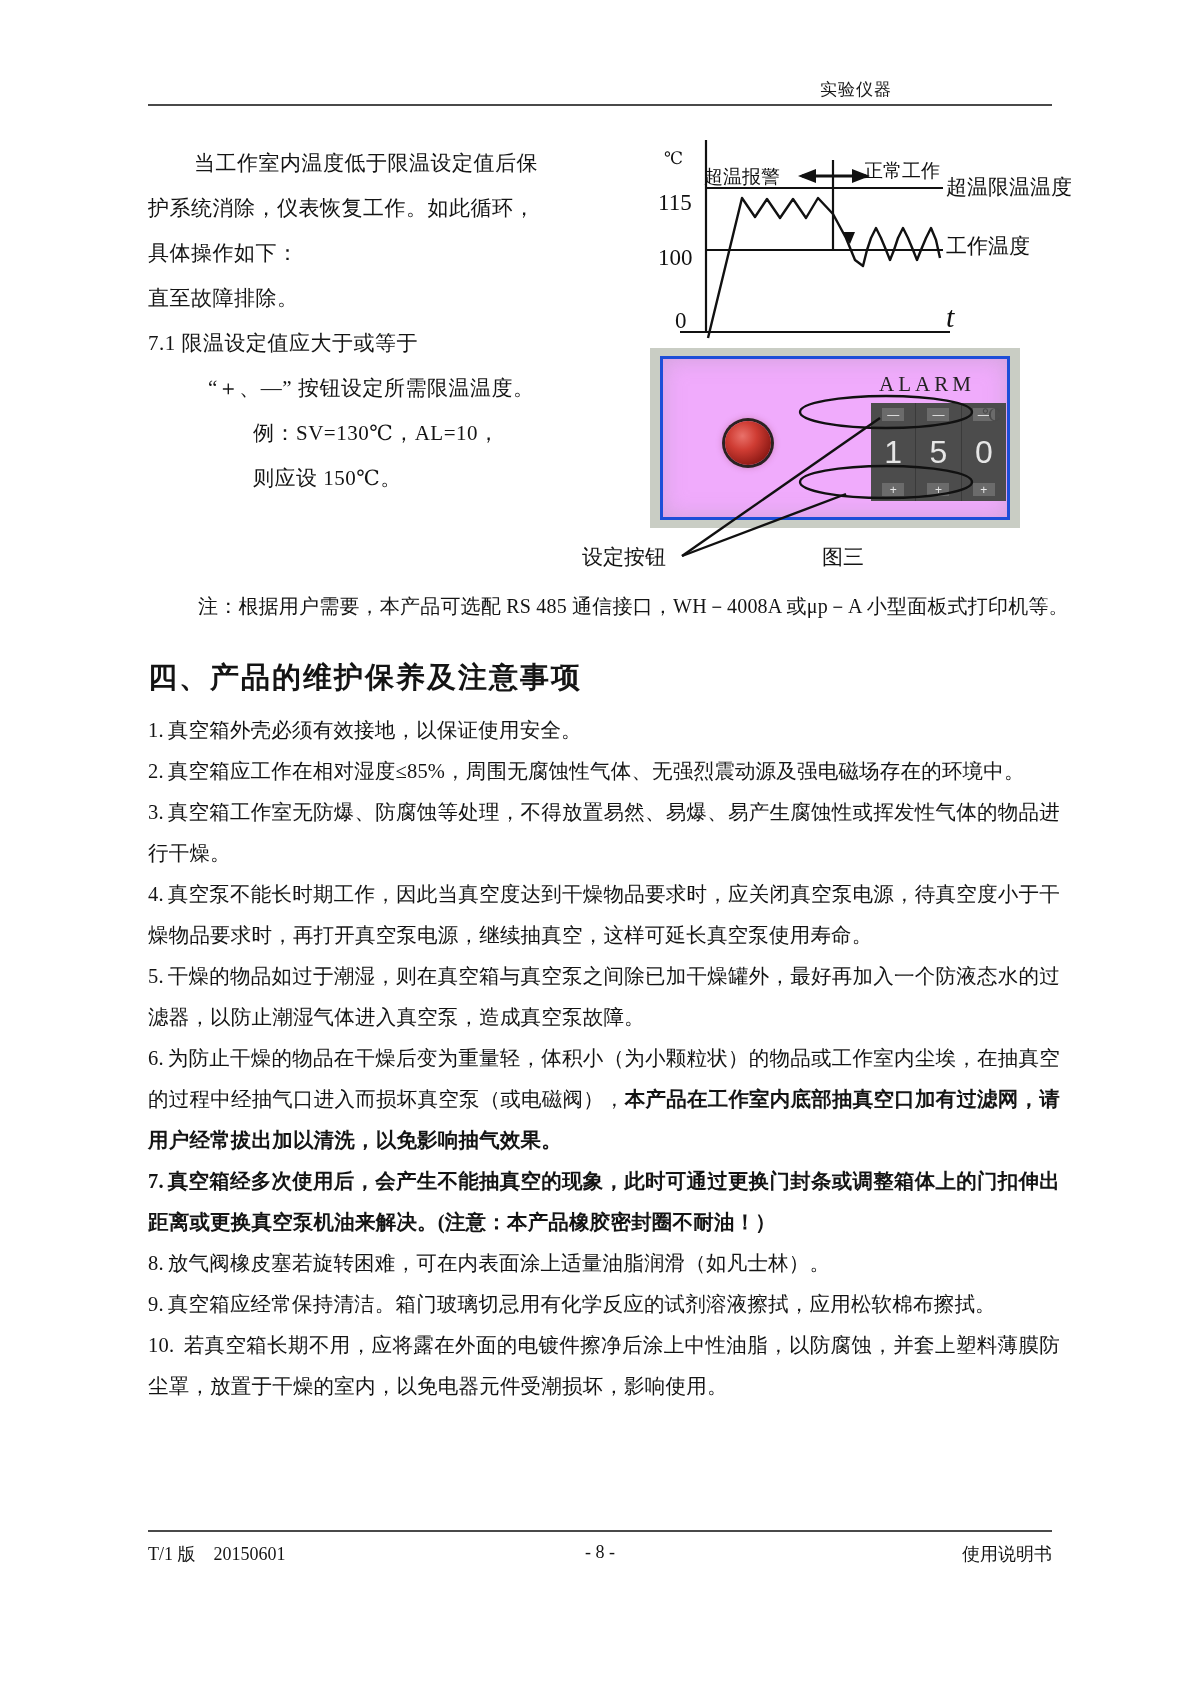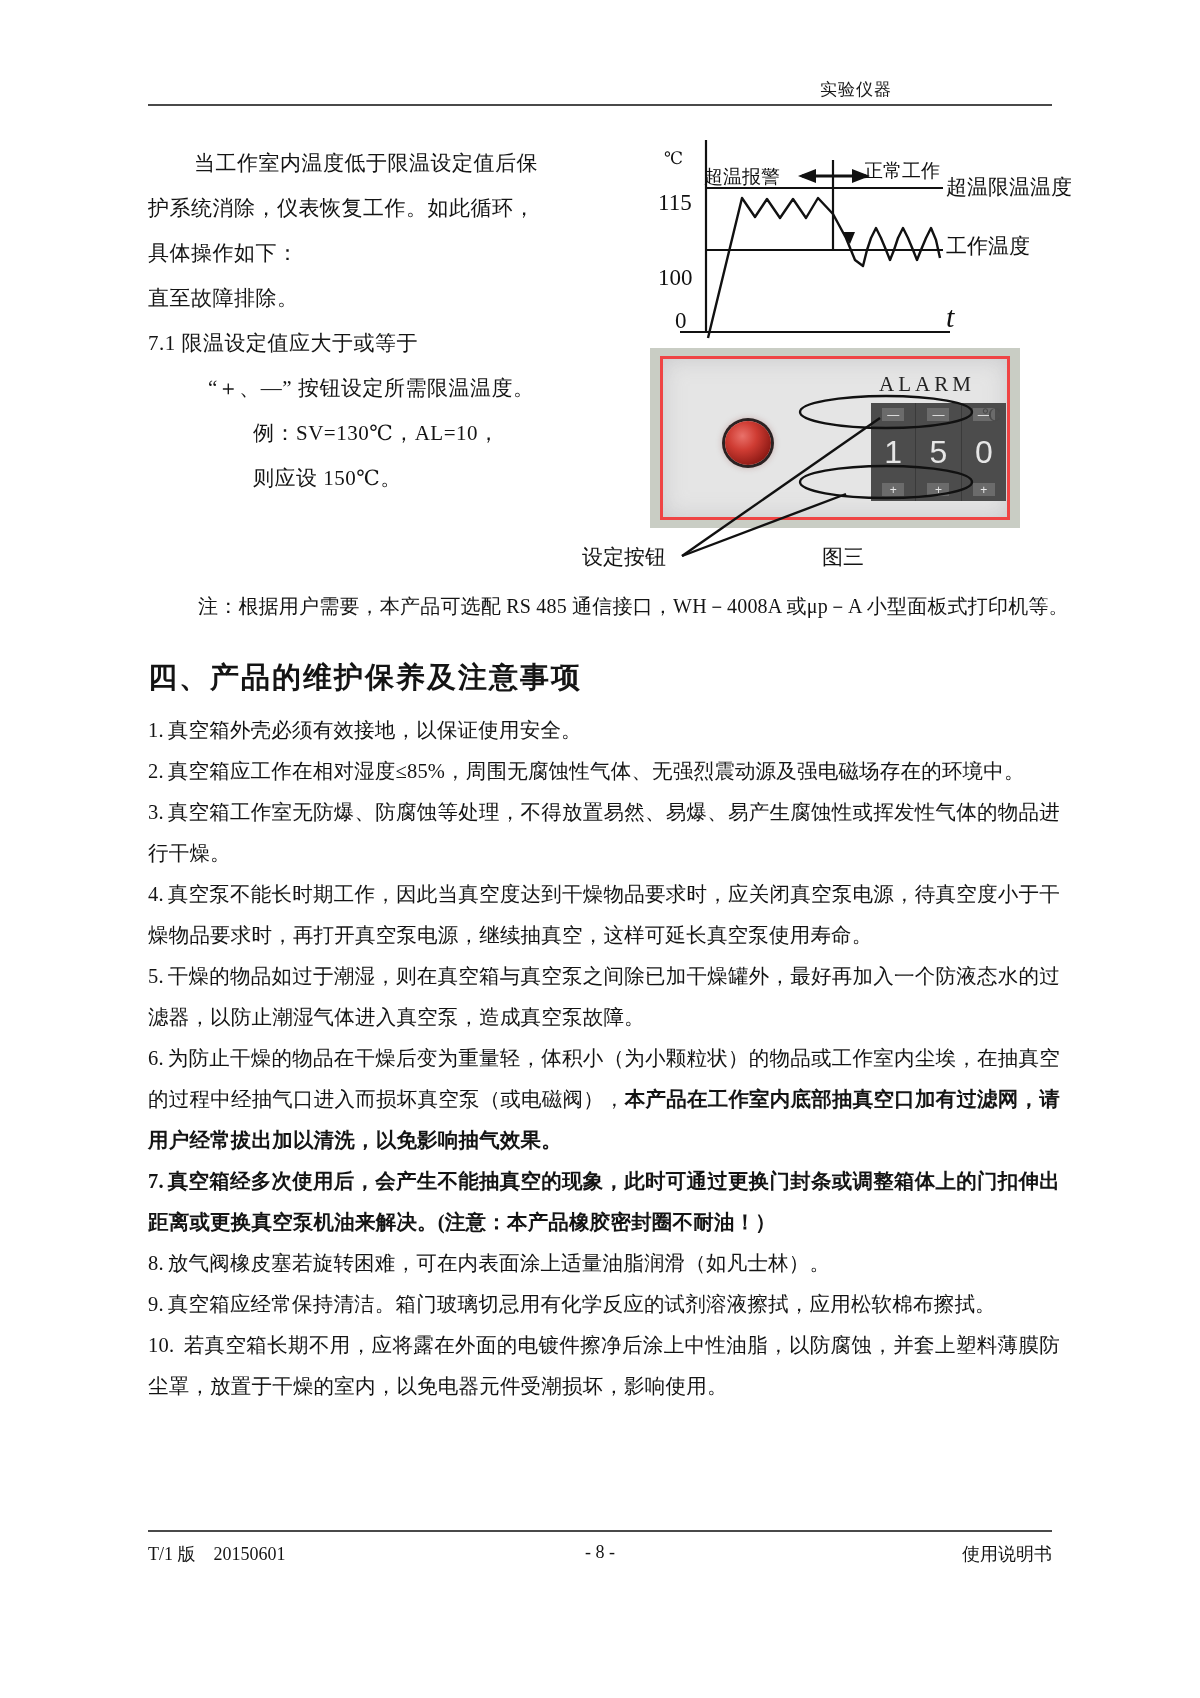--- a/index.html
+++ b/index.html
@@ -40,39 +40,39 @@
   .small-ascii { font-size:19px; }
 
   
   .chart-wrap { position:absolute; left:650px; top:140px; width:420px; height:205px; }
   .chart-svg { position:absolute; left:0; top:0; }
   .ch-label {
     position:absolute; font-size:19px; white-space:nowrap; color:#111;
   }
   .ch-unit  { left:14px;  top:8px;   font-size:17px; }
   .ch-115   { left:8px;   top:50px;  font-size:23px; }
-  .ch-100   { left:8px;   top:105px; font-size:23px;margin-top:20px; }
+  .ch-100   { left:8px;   top:105px; font-size:23px; }
   .ch-0     { left:25px;  top:168px; font-size:23px; }
   .ch-alarm { left:54px;  top:24px; }
   .ch-norm  { left:214px; top:18px; }
   .ch-t     { left:296px; top:160px; font-size:30px; font-style:italic; font-family:"Liberation Serif",serif;}
   .ch-right1{ left:296px; top:33px;  font-size:21px; }
   .ch-right2{ left:296px; top:92px;  font-size:21px; }
 
   
   .photo {
     position:absolute; left:650px; top:348px; width:370px; height:180px;
     background:#c9cdc4;
     box-sizing:border-box;
     padding:8px 10px;
   }
   .photo-inner {
     width:100%; height:100%;
-    background:#e5e5e5;
-    border:3px solid #ef4444;
+    background:#f0abfc;
+    border:3px solid #1d4ed8;
     box-sizing:border-box;
     position:relative;
     box-shadow:inset 0 0 22px rgba(150,150,155,0.35);
   }
   .lamp {
     position:absolute; left:62px; top:62px; width:46px; height:44px;
     border-radius:50%;
     background:radial-gradient(circle at 38% 34%, #e9716a 0%, #cf3c33 35%, #8e1a15 75%, #551211 100%);
     box-shadow:0 0 0 3px #2b2222, 0 0 7px 2px rgba(120,30,25,0.35);
   }

